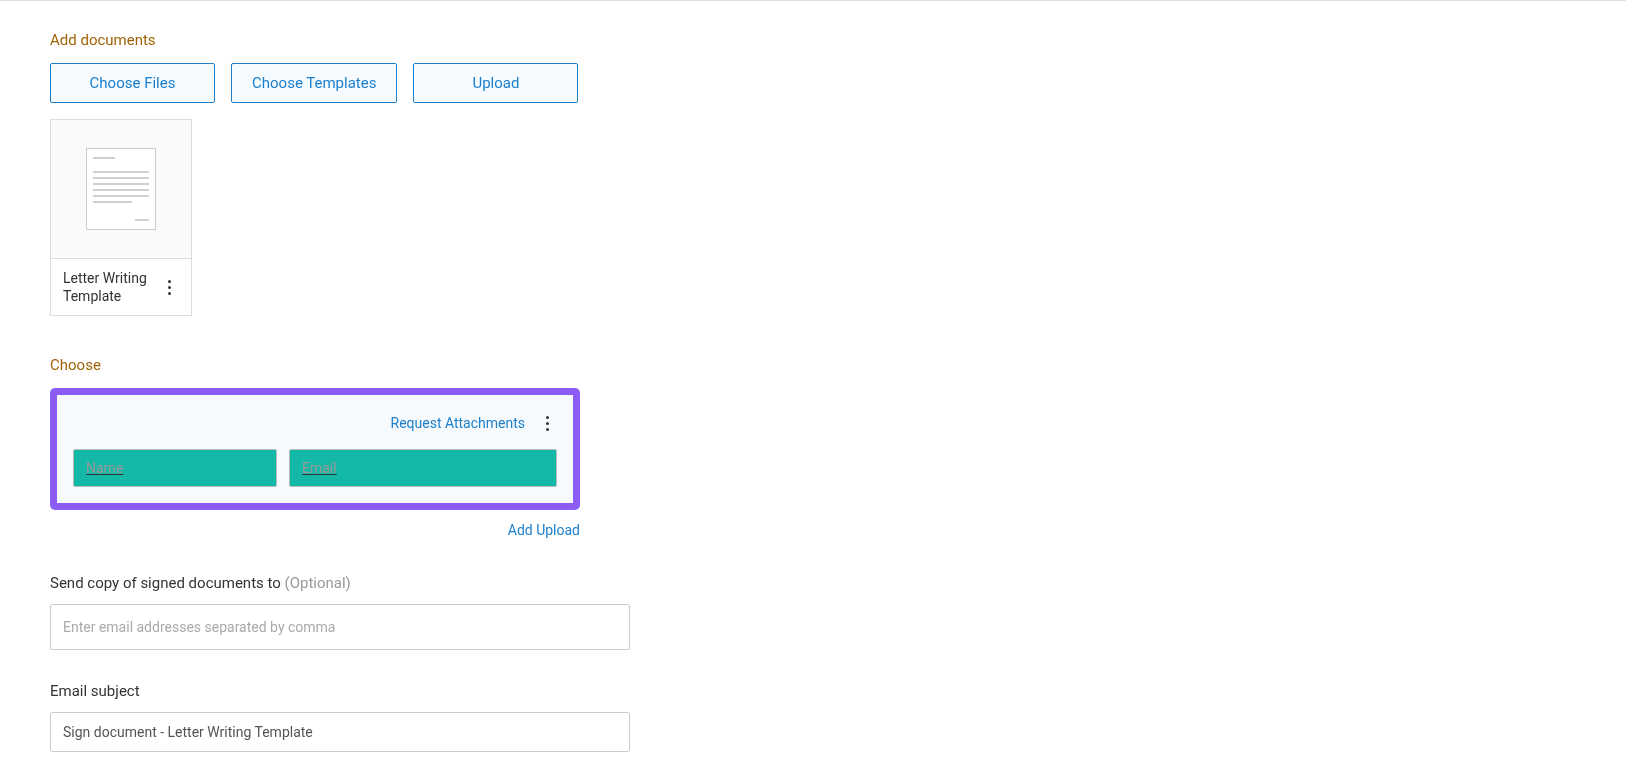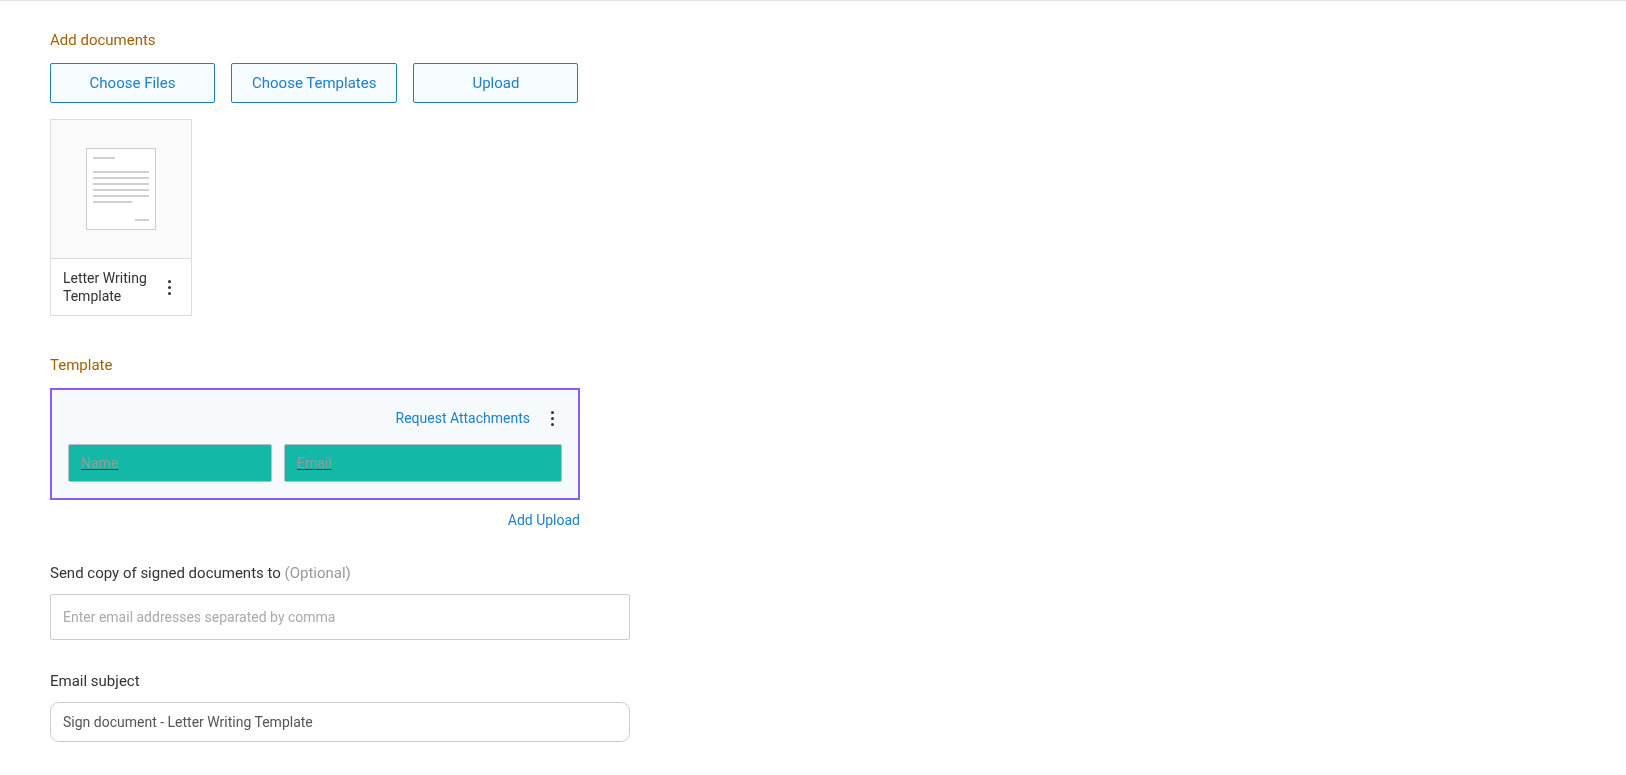--- a/index.html
+++ b/index.html
@@ -98,23 +98,23 @@
     gap: 3px;
     cursor: pointer;
   }
   .kebab span {
     width: 3px;
     height: 3px;
     background: #333;
     border-radius: 50%;
   }
   .signers-box {
-    border: 2px solid #8b5cf6;
+    border: 7px solid #8b5cf6;
     background: #f7fafc;
-    border-radius: 0;
+    border-radius: 5px;
     padding: 16px;
     width: 530px;
     margin-bottom: 12px;
   }
   .signers-header {
     display: flex;
     justify-content: flex-end;
     align-items: center;
     gap: 12px;
     margin-bottom: 14px;
@@ -168,21 +168,20 @@
     font-family: inherit;
     color: #555;
     margin-bottom: 32px;
   }
   .full-input::placeholder {
     color: #aaa;
   }
   .full-input.subject {
     padding: 11px 12px;
     margin-bottom: 0;
-    border-radius: 9px;
   }
 </style>
 </head>
 <body>
 
 <div class="container">
 
   
   <div class="section-title">Add documents</div>
 
@@ -210,21 +209,21 @@
       <div class="doc-name">Letter Writing Template</div>
       <div class="kebab">
         <span></span>
           <span></span>
           <span></span>
       </div>
     </div>
   </div>
 
   
-  <div class="section-title">Template</div>
+  <div class="section-title">Choose</div>
 
   <div class="signers-box">
     <div class="signers-header">
       <button class="link-action">Request Attachments</button>
       <div class="kebab">
         <span></span>
           <span></span>
           <span></span>
       </div>
     </div>

